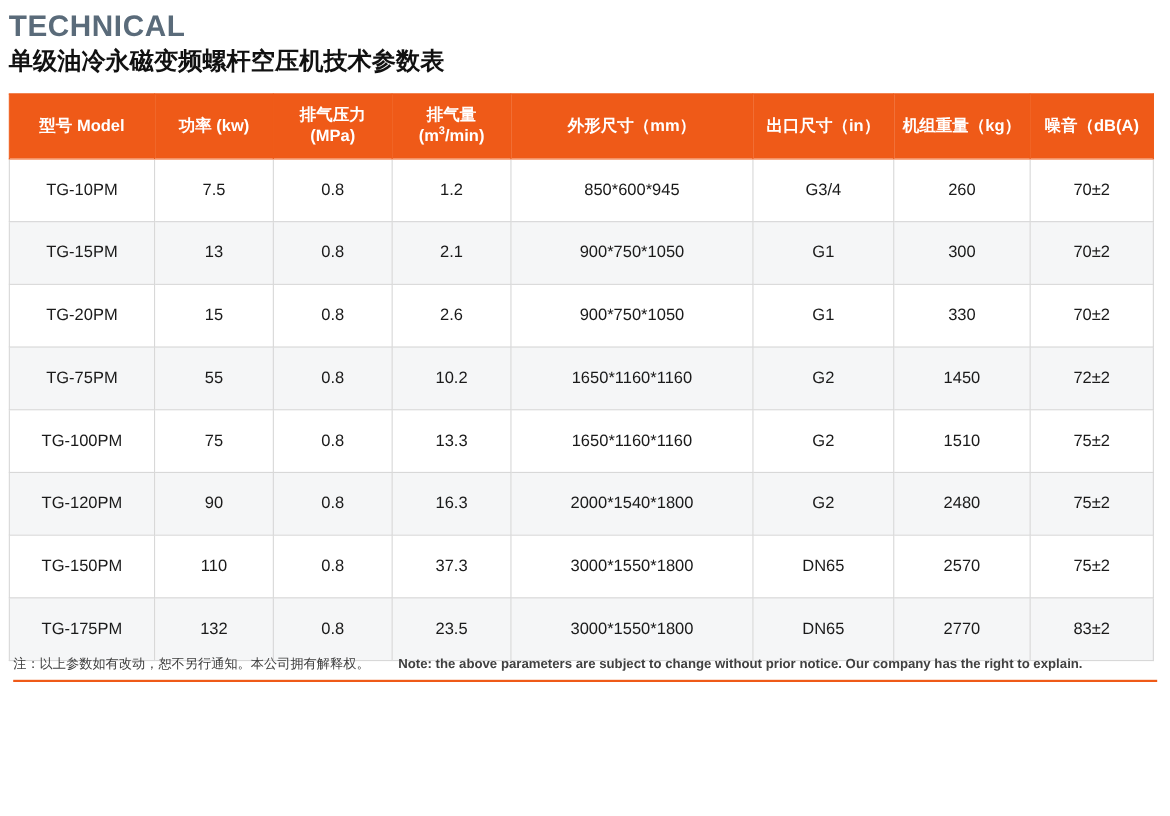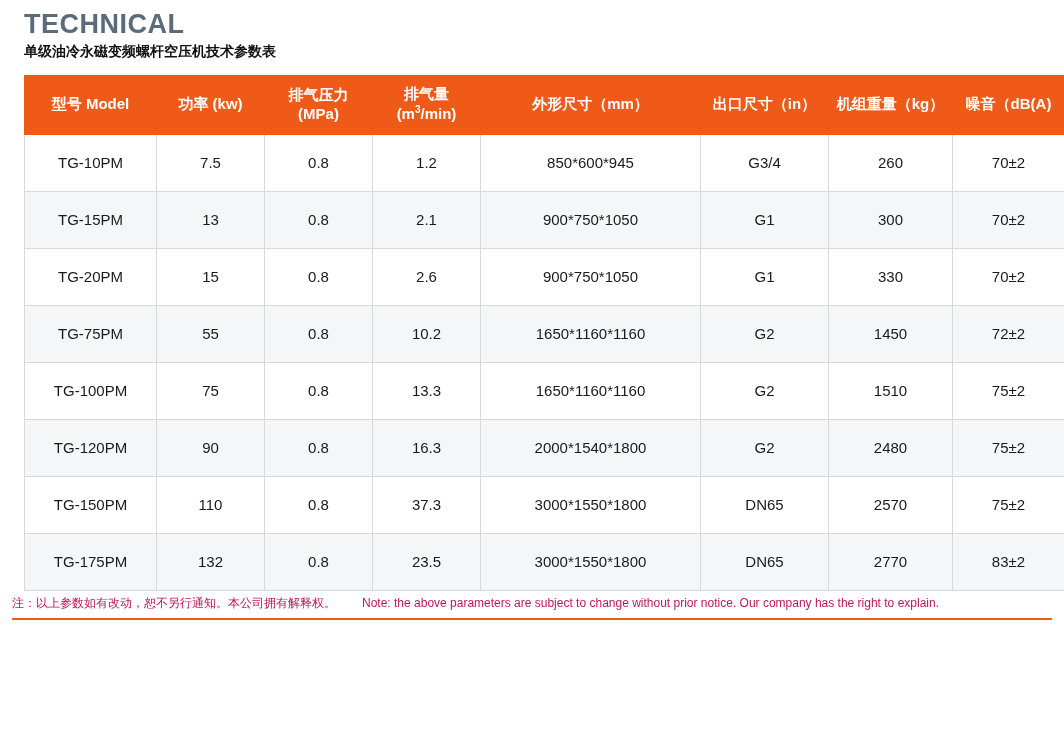--- a/index.html
+++ b/index.html
@@ -11,36 +11,36 @@
     height: 742px;
     background: #ffffff;
     font-family: "Liberation Sans", sans-serif;
     color: #1a1a1a;
     overflow: hidden;
   }
   .page {
     width: 1064px;
     height: 628px;
     box-sizing: border-box;
-    padding: 0 24px;
+    padding: 0 8px;
     position: relative;
   }
   .header {
     padding-top: 8px;
   }
   .header-eyebrow {
     font-size: 27px;
     font-weight: bold;
     color: #5a6b7a;
     letter-spacing: 0.5px;
     line-height: 1.2;
     margin: 0 0 2px 0;
   }
   .header-title {
-    font-size: 14px;
+    font-size: 22px;
     font-weight: bold;
     color: #111111;
     line-height: 1.3;
     margin: 0;
   }
   .table-wrap {
     margin-top: 14px;
   }
   table.spec {
     border-collapse: collapse;
@@ -82,24 +82,24 @@
   }
   .footnote {
     position: absolute;
     left: 12px;
     right: 12px;
     bottom: 16px;
     display: flex;
     align-items: baseline;
     gap: 26px;
     font-size: 12px;
-    color: #be185d;
+    color: #404040;
   }
   .footnote .cn { white-space: nowrap; }
-  .footnote .en { white-space: nowrap; }
+  .footnote .en { white-space: nowrap; font-weight: bold; }
   .bottom-rule {
     position: absolute;
     left: 12px;
     right: 12px;
     bottom: 8px;
     height: 2px;
     background: #ef5a18;
   }
   .col-model { width: 132px; }
   .col-power { width: 108px; }

